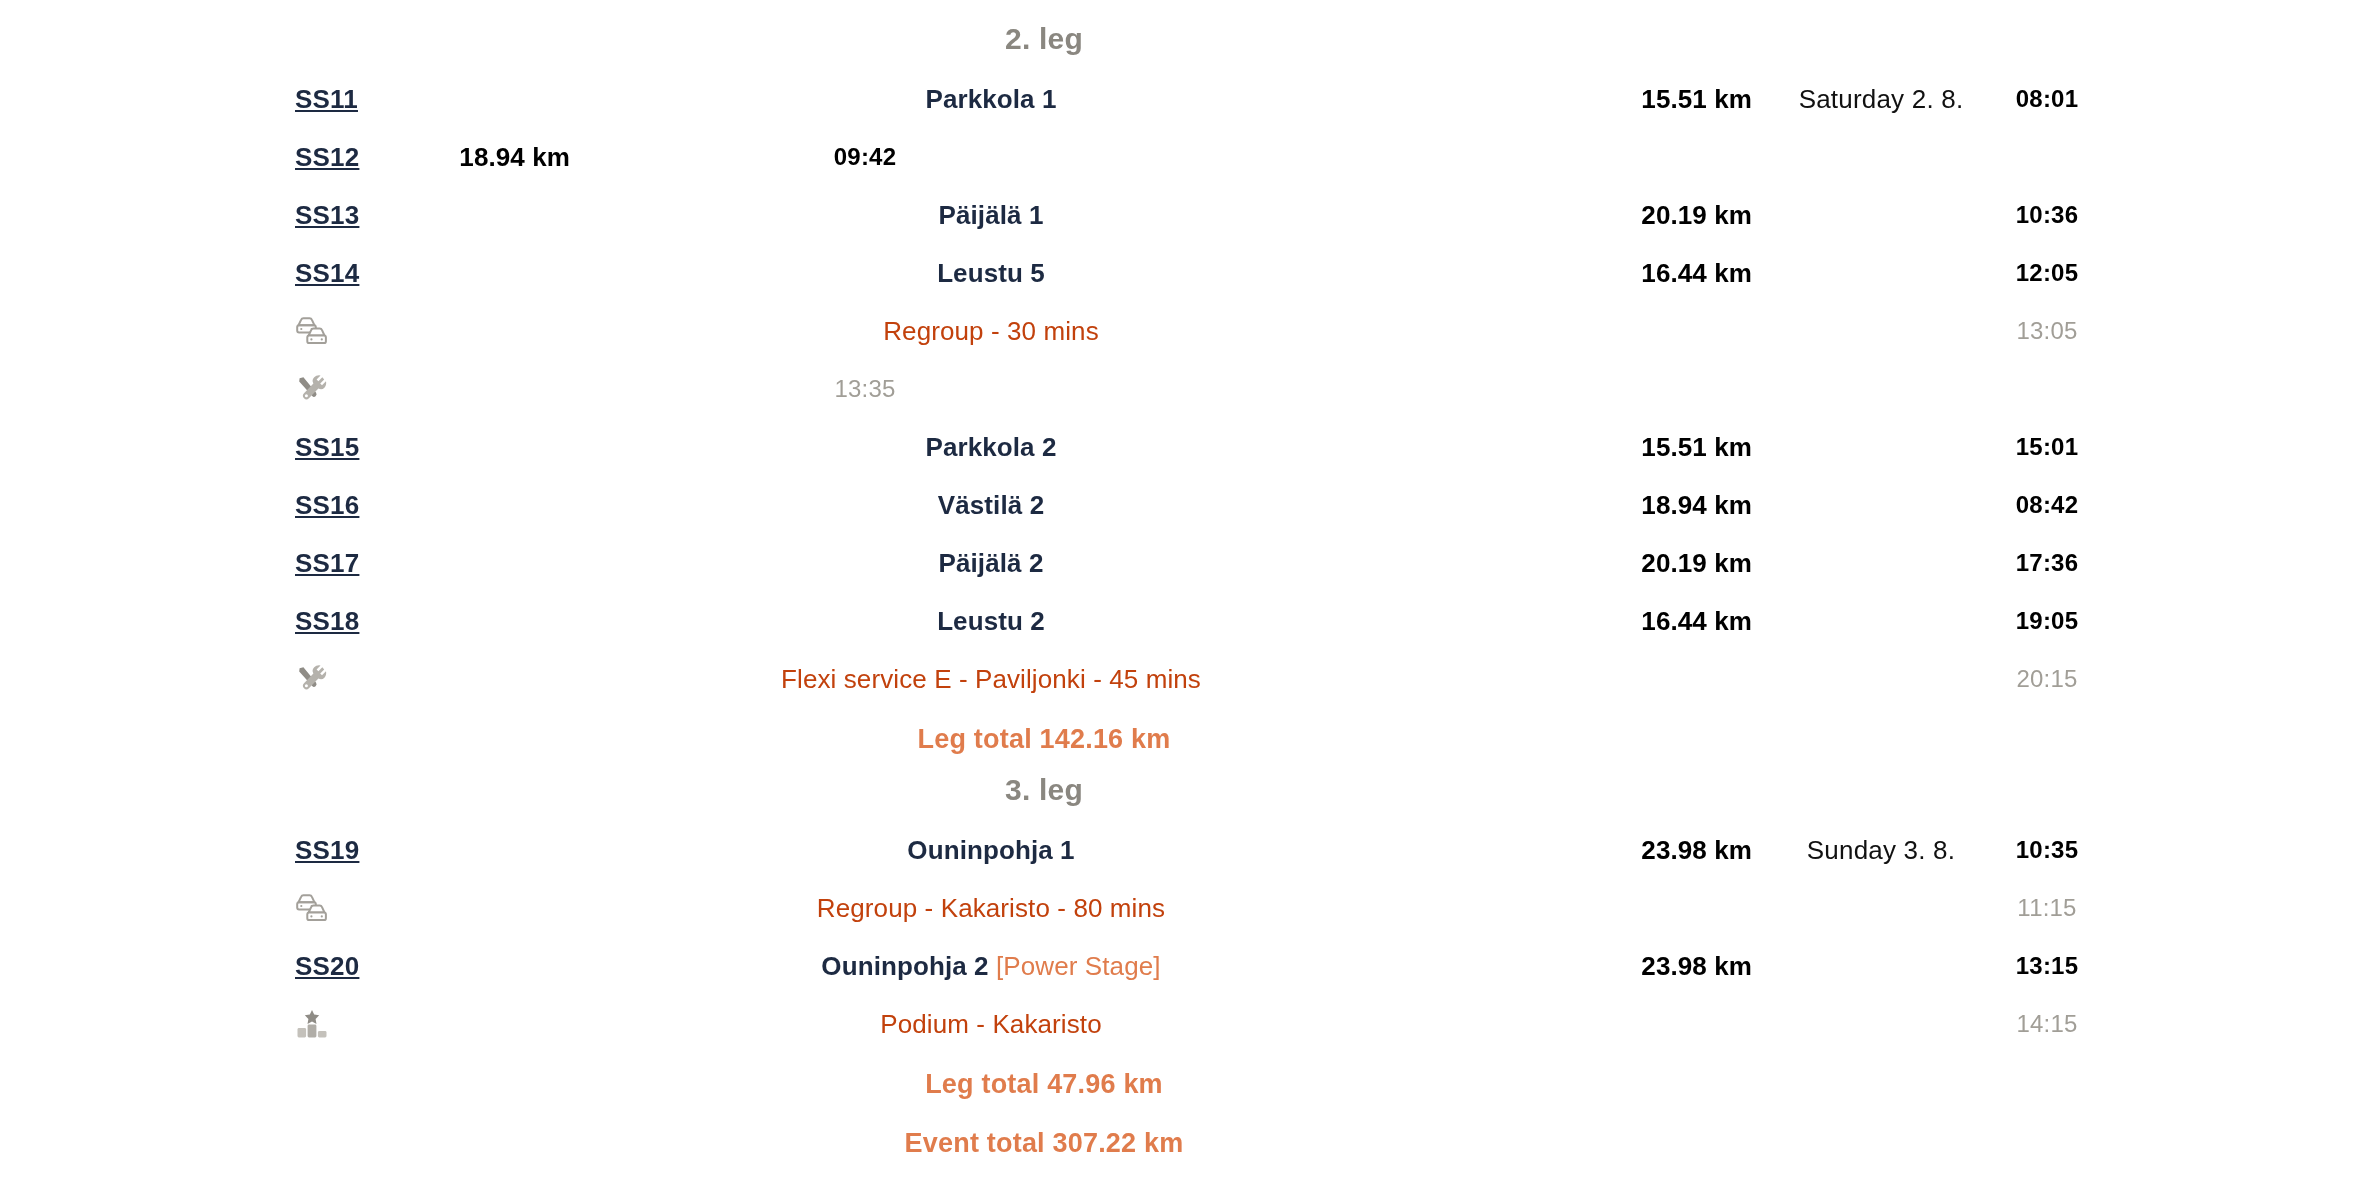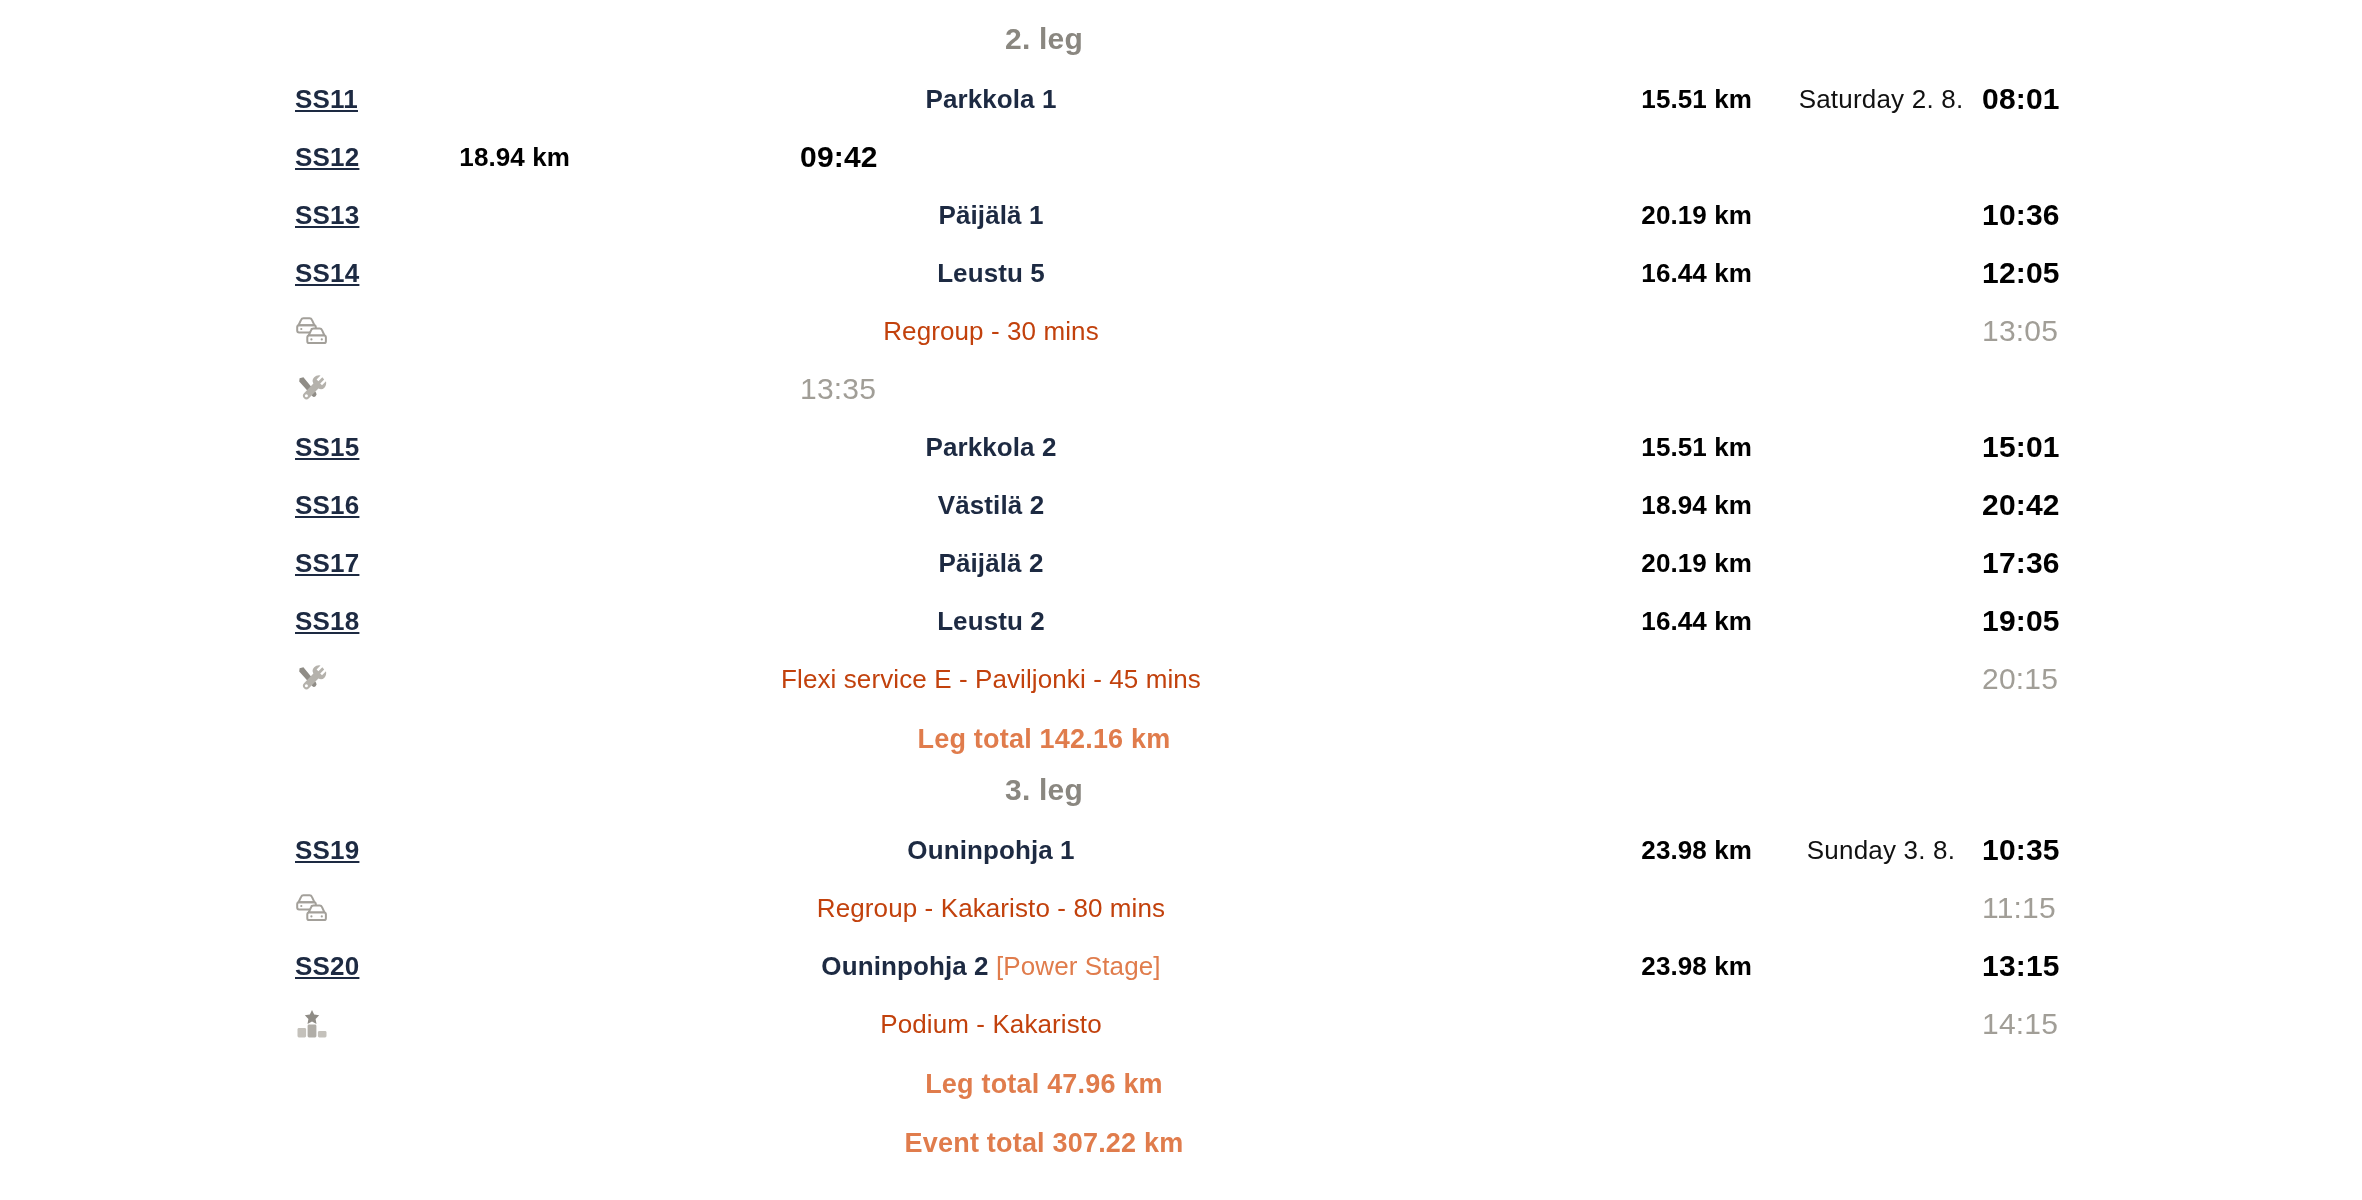--- a/index.html
+++ b/index.html
@@ -92,22 +92,22 @@
     text-align: center;
     font-size: 26px;
     font-weight: normal;
     color: #111111;
     padding-left: 28px;
     letter-spacing: 0.2px;
   }
   .col-time {
     flex: 0 0 130px;
     width: 130px;
-    text-align: left;
-    font-size: 30px;
+    text-align: center;
+    font-size: 24px;
     font-weight: bold;
     color: #000000;
     letter-spacing: 0.2px;
   }
   .row.note .col-time {
     font-weight: normal;
     color: #a19e97;
   }
 
   
@@ -192,21 +192,21 @@
             <div class="col-name"><span>Parkkola 2</span></div>
             <div class="col-km">15.51 km</div>
             <div class="col-date"></div>
             <div class="col-time">15:01</div>
           </div>
           <div class="row stage">
             <div class="col-ss">SS16</div>
             <div class="col-name"><span>Västilä 2</span></div>
             <div class="col-km">18.94 km</div>
             <div class="col-date"></div>
-            <div class="col-time">20:42</div>
+            <div class="col-time">08:42</div>
           </div>
           <div class="row stage">
             <div class="col-ss">SS17</div>
             <div class="col-name"><span>Päijälä 2</span></div>
             <div class="col-km">20.19 km</div>
             <div class="col-date"></div>
             <div class="col-time">17:36</div>
           </div>
           <div class="row stage">
             <div class="col-ss">SS18</div>

